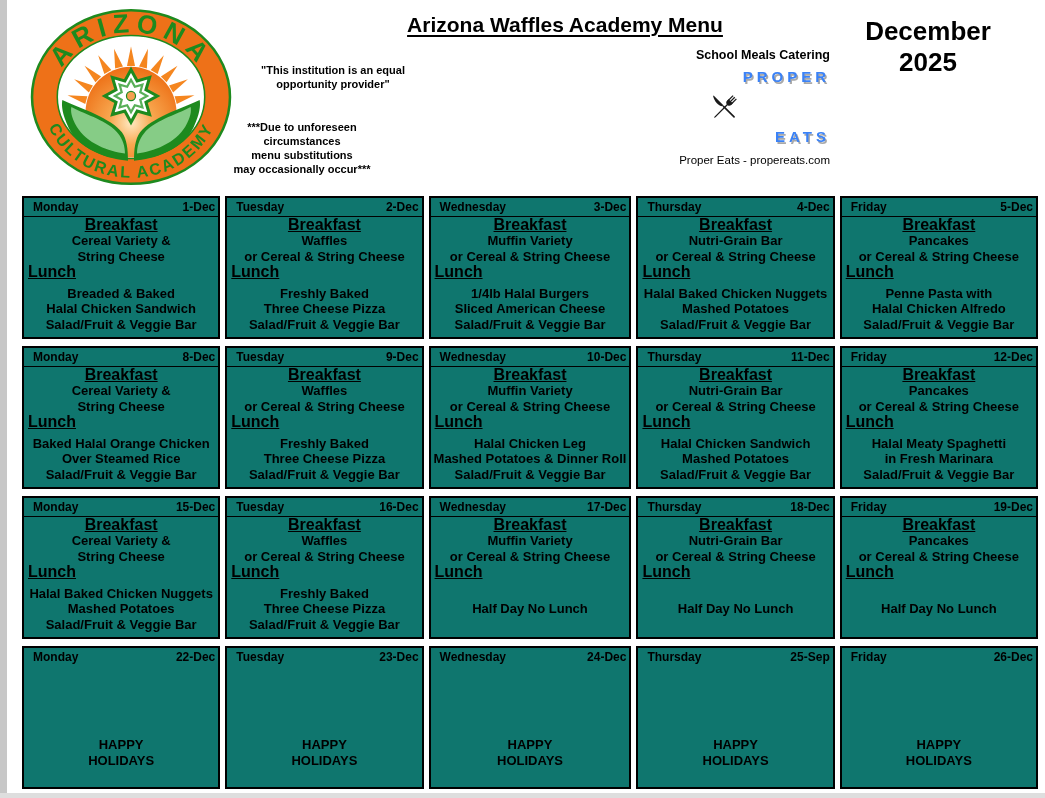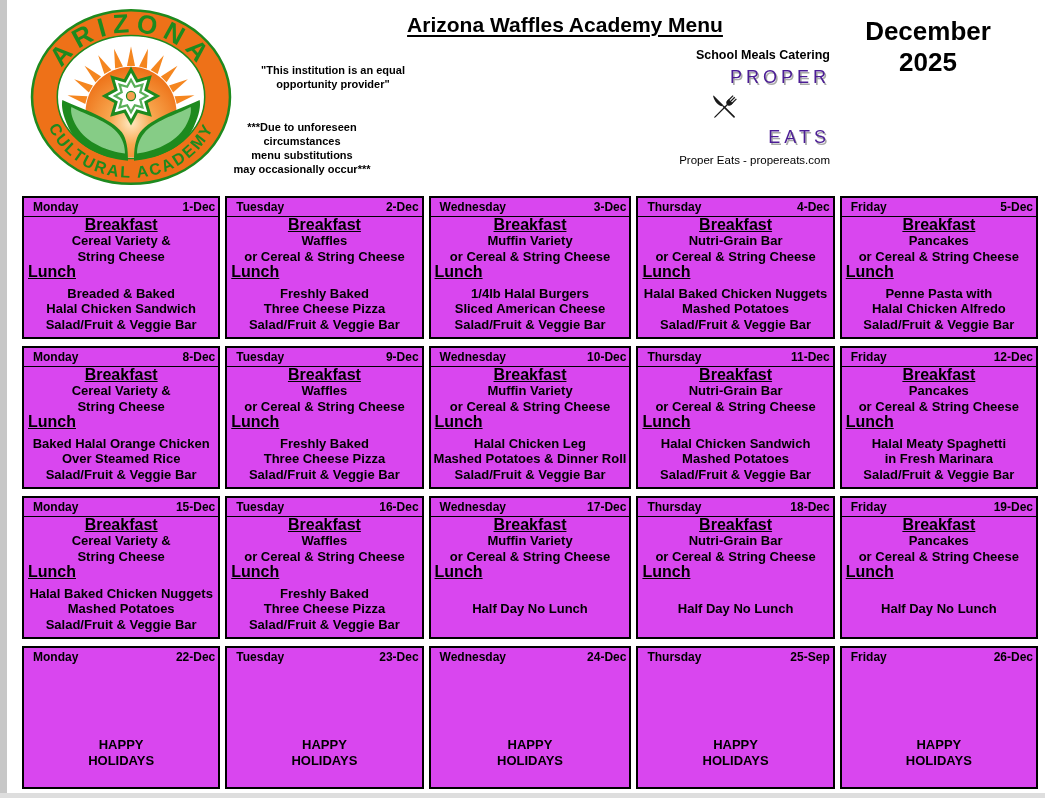--- a/index.html
+++ b/index.html
@@ -20,31 +20,31 @@
                font-size:21px; font-weight:bold; }
   .doc-title span { text-decoration: underline; text-decoration-thickness:2px; text-underline-offset:3px; }
   .doc-month { position:absolute; left:838px; top:16px; width:180px; text-align:center;
                font-size:26px; font-weight:bold; }
   .eq-block   { position:absolute; left:243px; top:63px;  width:180px; text-align:center;
                 font-weight:bold; font-size:11px; line-height:14px; }
   .disc-block { position:absolute; left:222px; top:120px; width:160px; text-align:center;
                 font-weight:bold; font-size:11px; line-height:14px; }
   .catering { position:absolute; left:618px; top:47px; width:212px; text-align:right; }
   .catering-intro { font-weight:bold; font-size:12.5px; line-height:16px; }
-  .brand-word { font-size:18px; font-weight:normal; letter-spacing:4px; line-height:24px;
-                color:#4c1d95; text-shadow:1.5px 1.5px 0 #a9a9a9; margin-top:2px; }
+  .brand-word { font-size:15px; font-weight:bold; letter-spacing:4px; line-height:24px;
+                color:#3b82f6; text-shadow:1.5px 1.5px 0 #a9a9a9; margin-top:2px; }
   .brand-word.eats { margin-top:-2px; }
   .utensils { width:40px; height:38px; margin:0 auto; display:block; }
   .catering-footer { font-size:11.5px; font-weight:normal; margin-top:5px; }
 
   
   .menu-grid { position:absolute; left:22px; top:196px; width:1016px;
                display:grid; grid-template-columns:repeat(5,1fr);
                column-gap:5px; row-gap:7px; }
-  .cell { height:143px; border:2px solid #000; background:#d946ef;
+  .cell { height:143px; border:2px solid #000; background:#0f766e;
           display:flex; flex-direction:column; padding:1px 3px 5px 3px; }
   .cell-head { display:flex; justify-content:space-between; font-weight:bold;
                font-size:12px; line-height:15px; padding:1px 3px 1px 9px;
                border-bottom:1px solid #000; margin:0 -3px; }
   .cell.no-rule .cell-head { border-bottom:none; }
   .meal-label { font-size:16px; line-height:16px;font-weight:bold; }
   .meal-label.bf { text-align:center; }
   .meal-label.lu { text-align:left; padding-left:1px; }
   .meal-label span { text-decoration:underline; }
   .bf-lines div, .l-lines div, .holiday div {

